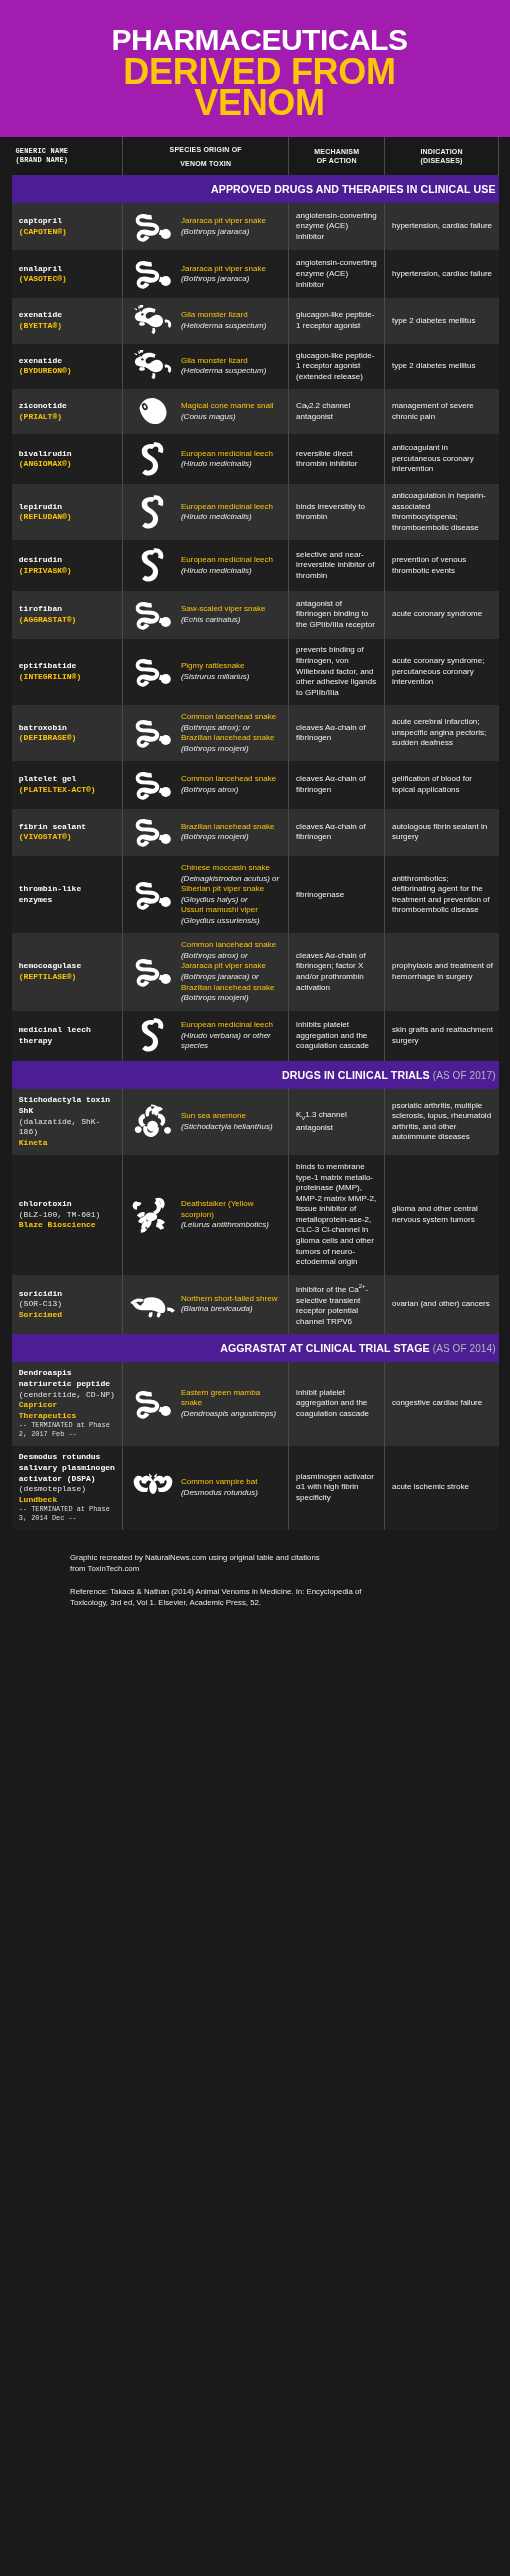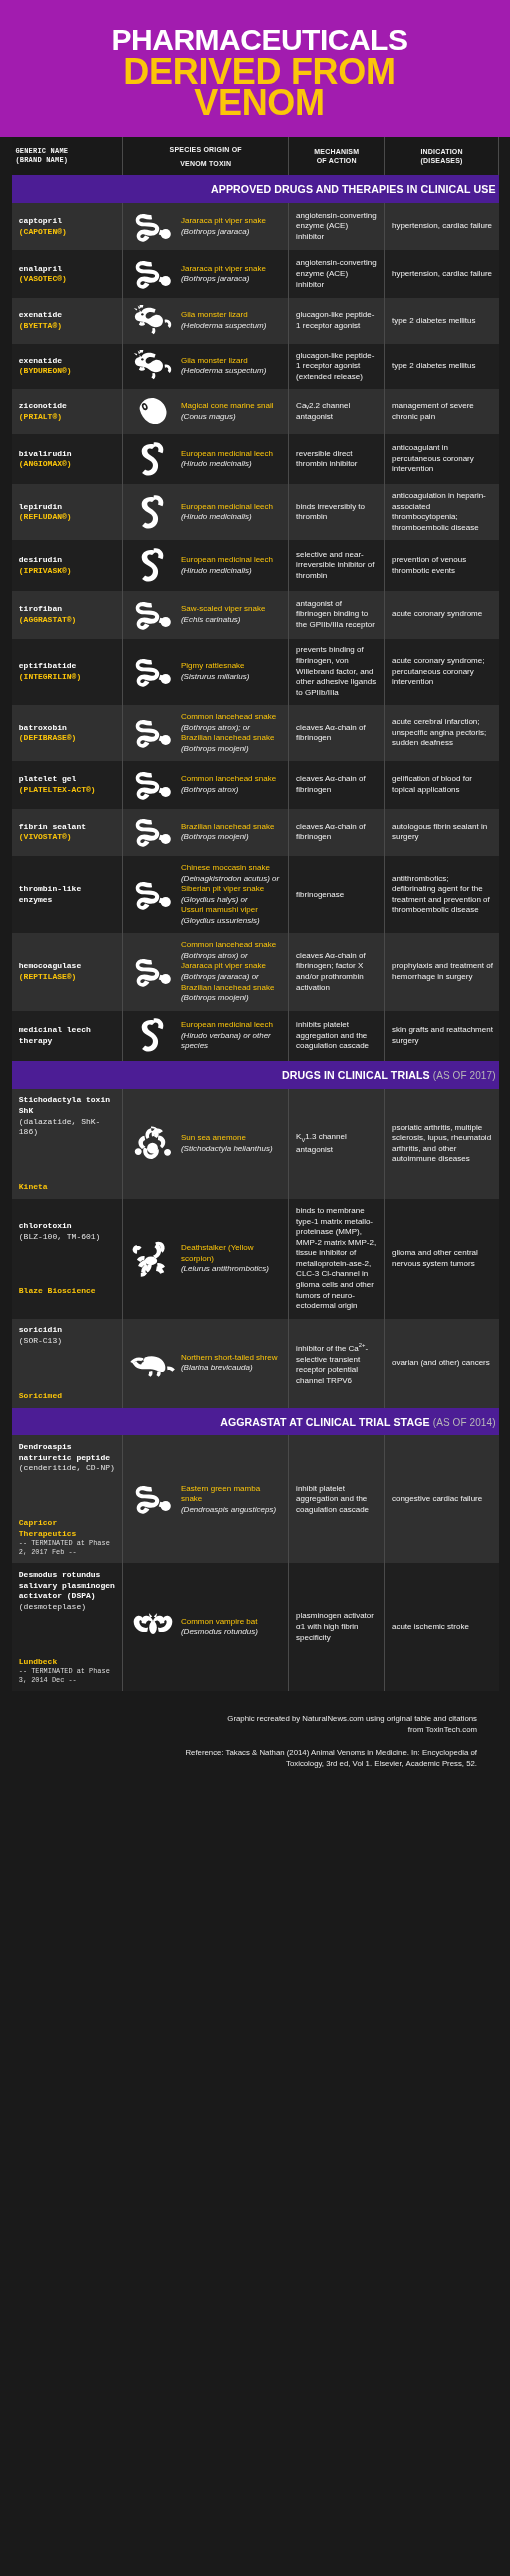--- a/index.html
+++ b/index.html
@@ -123,29 +123,29 @@
   .sp-latin {
     color: #e8e8e8;
     font-size: 8px;
     line-height: 10.6px;
     font-style: italic;
   }
 
   .brand { color: #fbc50a; font-weight: bold; }
   .gen-name { font-weight: bold; color: #ffffff; }
   .gen-sub { font-weight: normal; color: #e6e6e6; }
-  .company { color: #fbc50a; font-weight: bold; margin-top: 44px; }
+  .company { color: #fbc50a; font-weight: bold; }
   .terminated { font-size: 6.9px; line-height: 8.7px; color: #dcdcdc; font-weight: normal; }
 
   .mech, .ind { font-weight: normal; }
 
   
   .footer {
     padding: 22px 34px 25.5px 34px;
-    text-align: right;
+    text-align: left;
     margin-left: 36px;
   }
   .footer p {
     font-size: 7.8px;
     line-height: 11px;
     color: #e9e9e9;
   }
   .footer .ref { margin-top: 12px; }
   sub { font-size: 0.72em; }
   sup { font-size: 0.72em; }

